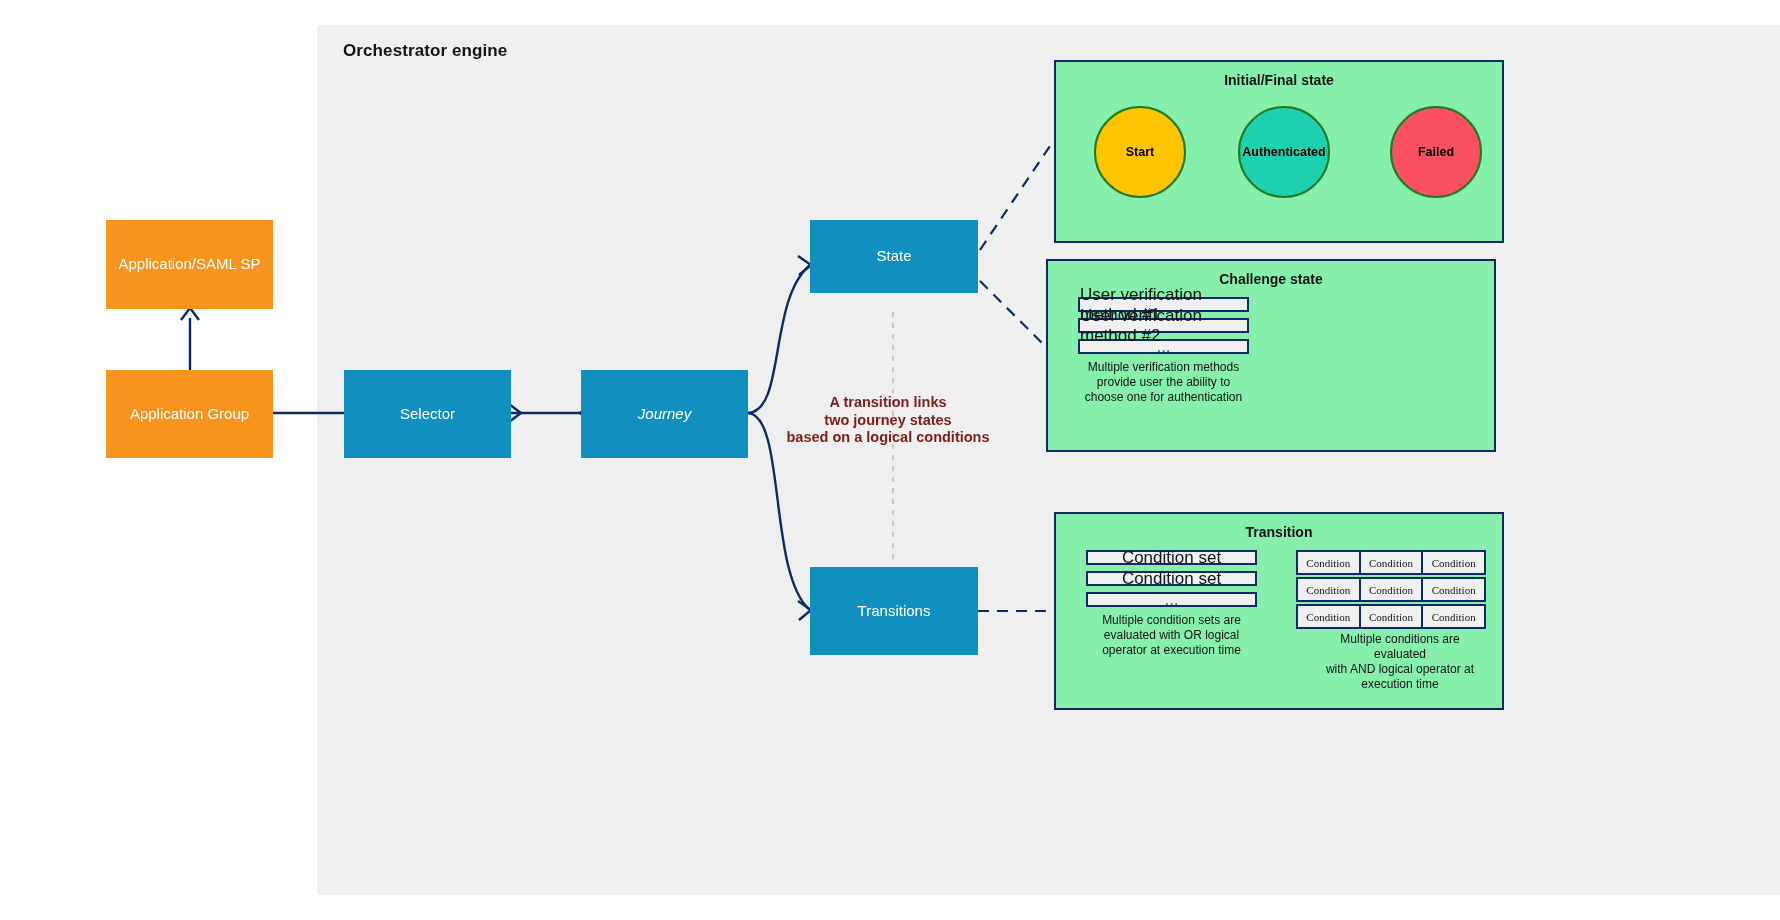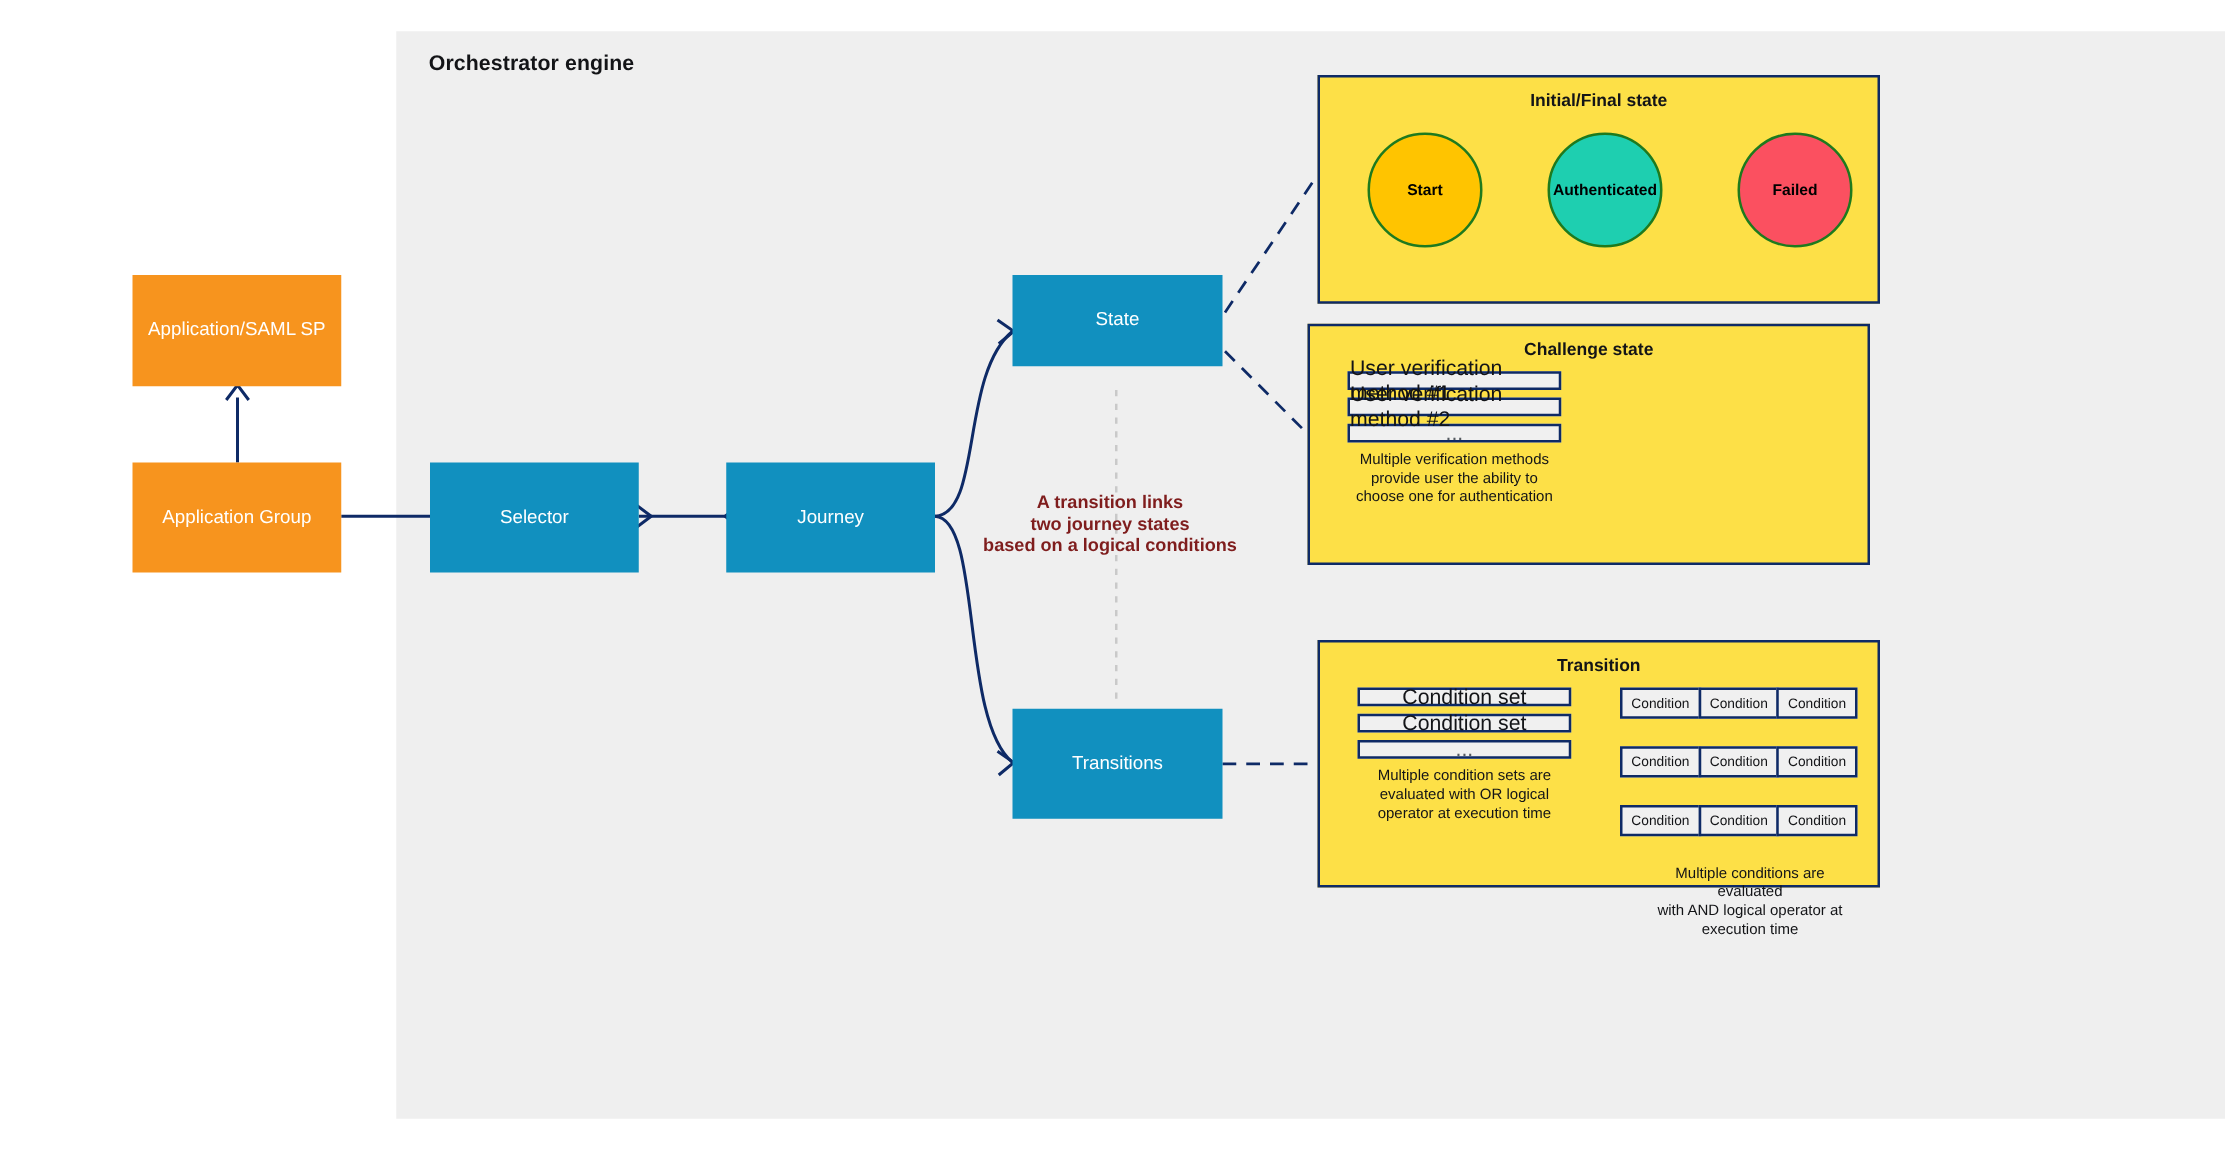--- a/index.html
+++ b/index.html
@@ -46,21 +46,21 @@
     font-size: 15px;
     line-height: 1.25;
     box-sizing: border-box;
   }
   .node.orange { background: #F7941E; }
   .node.blue   { background: #1190BF; }
 
   #node-app-saml     { left: 106px; top: 220px;  width: 167px; height: 89px; }
   #node-app-group    { left: 106px; top: 370px;  width: 167px; height: 88px; }
   #node-selector     { left: 344px; top: 370px;  width: 167px; height: 88px; }
-  #node-journey      { left: 581px; top: 370px;  width: 167px; height: 88px; }
+  #node-journey      { left: 581px; top: 370px;  width: 167px; height: 88px; font-style: italic; }
   #node-state        { left: 810px; top: 220px;  width: 168px; height: 73px; }
   #node-transitions  { left: 810px; top: 567px;  width: 168px; height: 88px; }
 
   
   #links {
     position: absolute;
     left: 0; top: 0;
     width: 1780px; height: 920px;
     pointer-events: none;
   }
@@ -75,21 +75,21 @@
     font-size: 14.5px;
     font-weight: bold;
     color: #7f1d1d;
     line-height: 1.22;
   }
   .annotation span { display: block; }
 
   
   .detail-panel {
     position: absolute;
-    background: #fde047;
+    background: #86efac;
     border: 2px solid #0E2A66;
     box-sizing: border-box;
   }
   .panel-title {
     text-align: center;
     font-size: 14px;
     font-weight: bold;
     color: #131417;
     margin-top: 10px;
   }
@@ -152,21 +152,21 @@
   }
   .caption span { display: block; }
 
   
   .cond-grid {
     position: absolute;
     left: 240px;
     top: 36px;
     width: 188px;
   }
-  .cond-row { display: flex; margin-bottom: 22px; }
+  .cond-row { display: flex; margin-bottom: 2px; font-family: Liberation Serif, serif; }
   .cond-cell {
     flex: 1;
     background: #F0F0F0;
     border: 2px solid #0E2A66;
     box-sizing: border-box;
     height: 25px;
     display: flex;
     align-items: center;
     justify-content: center;
     font-size: 11px;

